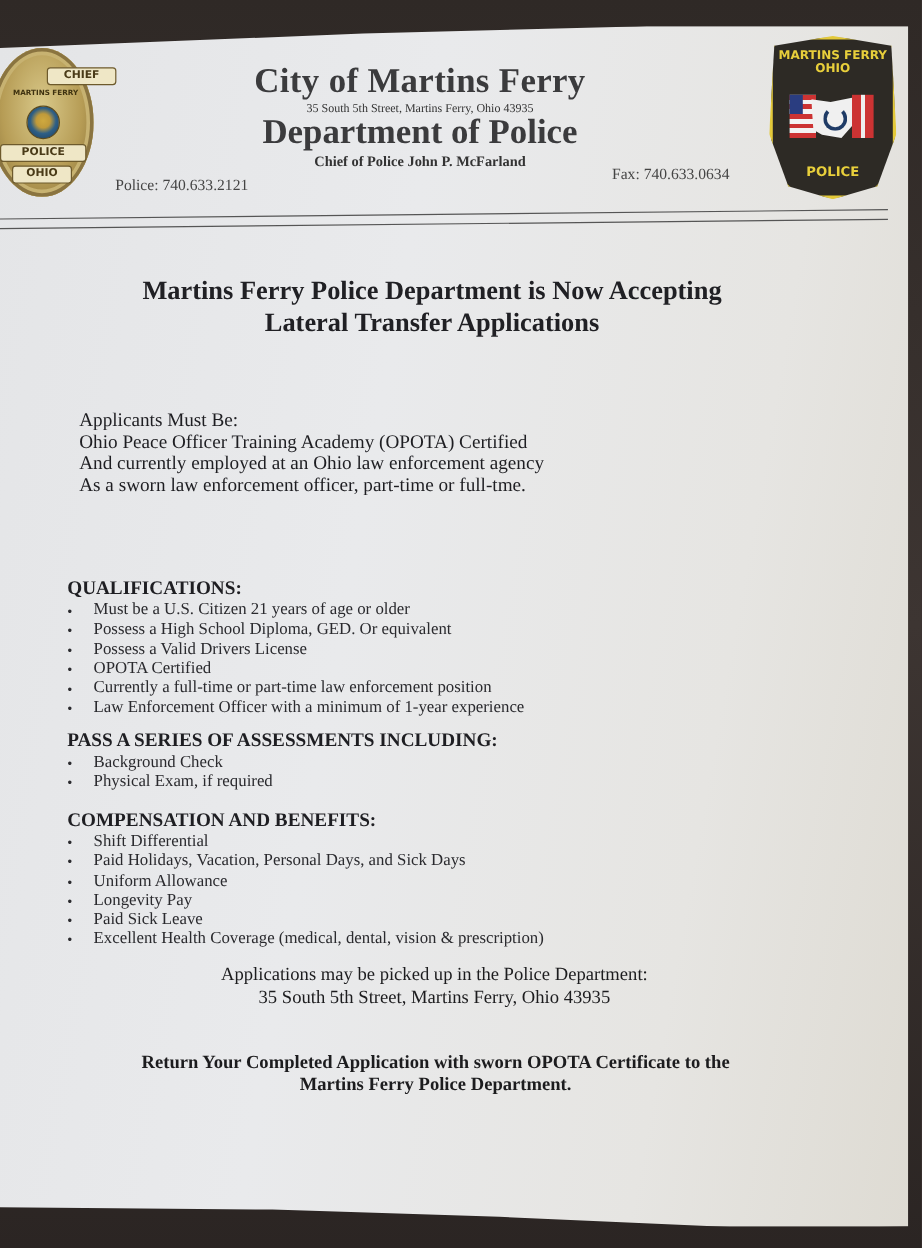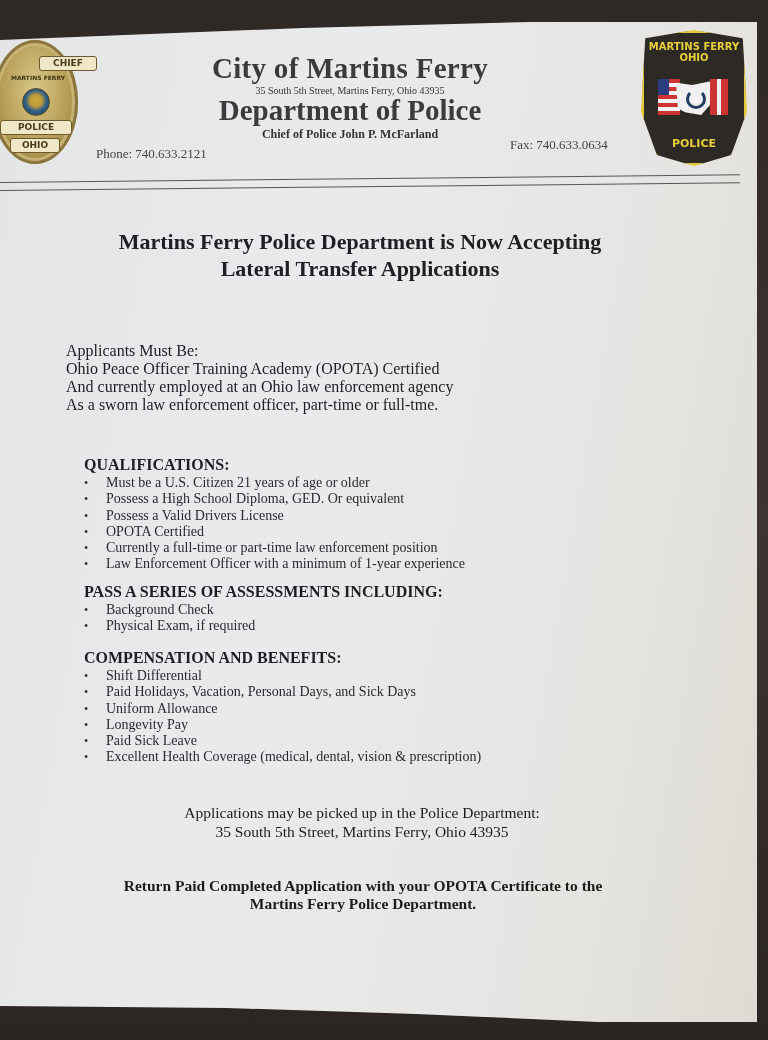--- a/index.html
+++ b/index.html
@@ -127,21 +127,21 @@
       text-align: center; font-size: 22px; font-weight: bold; line-height: 27px;
       color: #202024;
     }
     .req-block {
       left: 66px; top: 320px;
       font-size: 16px; font-weight: normal; line-height: 18px; color: #1e1e22;
     }
     .section-title {
       font-size: 16px; font-weight: bold; color: #1e1e22; margin: 0 0 1px 0;
     }
-    .section { position: absolute; left: 84px; }
+    .section { position: absolute; left: 56px; margin-top: 26px; }
     ul.bullets {
       margin: 0; padding: 0; list-style: none;
     }
     ul.bullets li {
       position: relative; padding-left: 22px;
       font-size: 14px; line-height: 16.3px; color: #2a2a2e;
     }
     ul.bullets li::before {
       content: "\2022"; position: absolute; left: 0; top: 0; font-size: 12px;
     }
@@ -165,21 +165,21 @@
       <div class="abs" style="left:16px; top:34px; width:60px; text-align:center; font-family:'DejaVu Sans',sans-serif; font-size:6px; font-weight:bold; color:#3f3210;">MARTINS FERRY</div>
       <div class="badge-seal"></div>
       <div class="badge-band" style="top:80px;">POLICE</div>
       <div class="badge-band" style="top:98px; left:18px; width:48px;">OHIO</div>
     </div>
 
     <div class="abs city-title">City of Martins Ferry</div>
     <div class="abs city-address">35 South 5th Street, Martins Ferry, Ohio  43935</div>
     <div class="abs dept-title">Department of Police</div>
     <div class="abs chief-name">Chief of Police John P. McFarland</div>
-    <div class="abs phone">Phone: 740.633.2121</div>
+    <div class="abs phone">Police: 740.633.2121</div>
     <div class="abs fax">Fax: 740.633.0634</div>
 
     <div class="abs patch">
       <div class="patch-top">
         <div>MARTINS FERRY</div>
         <div>OHIO</div>
       </div>
       <div class="flag-us"></div>
       <div class="ohio-shape"></div>
       <div class="horseshoe"></div>
@@ -233,18 +233,18 @@
         <li>Excellent Health Coverage (medical, dental, vision &amp; prescription)</li>
       </ul>
     </div>
 
     <div class="abs pickup">
       <div>Applications may be picked up in the Police Department:</div>
       <div>35 South 5th Street, Martins Ferry, Ohio 43935</div>
     </div>
 
     <div class="abs return">
-      <div>Return Paid Completed Application with your OPOTA Certificate to the</div>
+      <div>Return Your Completed Application with sworn OPOTA Certificate to the</div>
       <div>Martins Ferry Police Department.</div>
     </div>
 
   </div>
 </div>
 
 </body></html>

